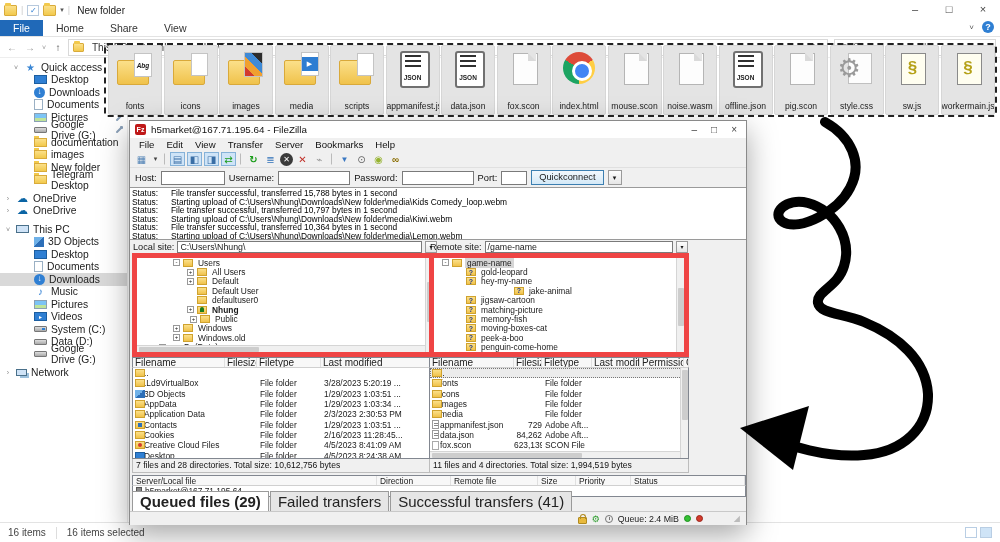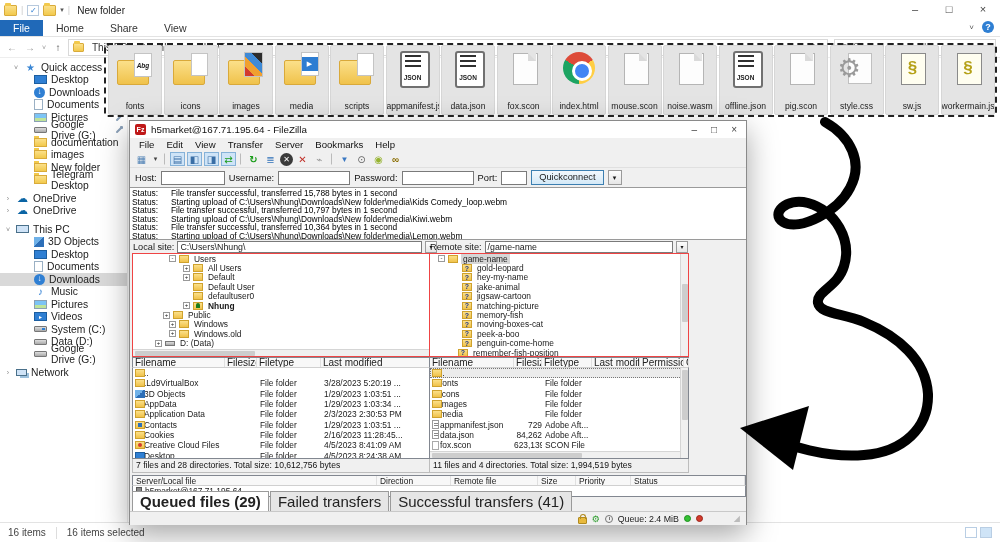--- a/index.html
+++ b/index.html
@@ -130,21 +130,21 @@
   .fz-log{left:0;top:66px;width:100%;height:53px;background:#fff;border-top:1px solid #9a9a9a;border-bottom:1px solid #9a9a9a;padding:1px 2px;overflow:hidden}
   .log-line{display:flex;font-size:8.4px;line-height:8.6px;color:#000}
   .log-label{width:39px;flex:none}
 
   .pane{top:119px;height:117px}
   .pane-l{left:2px;width:306px}
   .pane-r{left:299px;width:260px}
   .pane-head{height:13px;display:flex;align-items:center;gap:3px;font-size:9.2px;padding:0 1px}
   .pane-path{flex:1;height:12px;border:1px solid #7a7a7a;background:#fff;font-size:8.8px;line-height:11px;padding:0 2px;white-space:nowrap;overflow:hidden}
   .pane-dd{width:12px;height:12px;border:1px solid #9a9a9a;background:linear-gradient(#fdfdfd,#e6e6e6);font-size:6px;text-align:center;line-height:11px}
-  .tree{position:relative;height:104px;background:#fff;border:1px solid #ef4444;overflow:hidden}
+  .tree{position:relative;height:104px;background:#fff;border:5px solid #ef4444;overflow:hidden}
   .tree-row{height:9.4px;display:flex;align-items:center;gap:3px;font-size:8.4px;white-space:nowrap}
   .tree-row .lbl{padding:0 2px}
   .tree-row.bold .lbl{font-weight:bold}
   .tree-row.sel .lbl{background:#d6d6d6}
   .exp{width:7px;height:7px;border:1px solid #999;background:#fff;font-size:6px;line-height:5px;text-align:center;flex:none}
   .exp:empty{border:none;background:none}
   .fico{width:10px;height:8px;flex:none;position:relative;display:flex;align-items:center;justify-content:center}
   .fz-folder{background:linear-gradient(#fbe08a,#f0c24b);border:1px solid #cfa22e}
   .fz-qf{background:linear-gradient(#fbe08a,#f0c24b);border:1px solid #cfa22e;font-size:7px;font-weight:bold;color:#223a8c}
   .fz-qf::before{content:"?"}
@@ -609,21 +609,21 @@
           <div class="tree-row" style="padding-left: 50px;">
             <span class="exp"></span>
             <span class="fico fz-folder"></span>
             <span class="lbl">defaultuser0</span>
           </div>
           <div class="tree-row bold" style="padding-left: 50px;">
             <span class="exp">+</span>
             <span class="fico fz-user"></span>
             <span class="lbl">Nhung</span>
           </div>
-          <div class="tree-row" style="padding-left: 30px;">
+          <div class="tree-row" style="padding-left: 53px;">
             <span class="exp">+</span>
             <span class="fico fz-folder"></span>
             <span class="lbl">Public</span>
           </div>
           <div class="tree-row" style="padding-left: 36px;">
             <span class="exp">+</span>
             <span class="fico fz-folder"></span>
             <span class="lbl">Windows</span>
           </div>
           <div class="tree-row" style="padding-left: 36px;">
@@ -668,21 +668,21 @@
           <div class="tree-row" style="padding-left: 22px;">
             <span class="exp"></span>
             <span class="fico fz-qf"></span>
             <span class="lbl">gold-leopard</span>
           </div>
           <div class="tree-row" style="padding-left: 22px;">
             <span class="exp"></span>
             <span class="fico fz-qf"></span>
             <span class="lbl">hey-my-name</span>
           </div>
-          <div class="tree-row" style="padding-left: 22px;">
+          <div class="tree-row" style="padding-left: 22px; margin-left: 48px;">
             <span class="exp"></span>
             <span class="fico fz-qf"></span>
             <span class="lbl">jake-animal</span>
           </div>
           <div class="tree-row" style="padding-left: 22px;">
             <span class="exp"></span>
             <span class="fico fz-qf"></span>
             <span class="lbl">jigsaw-cartoon</span>
           </div>
           <div class="tree-row" style="padding-left: 22px;">

